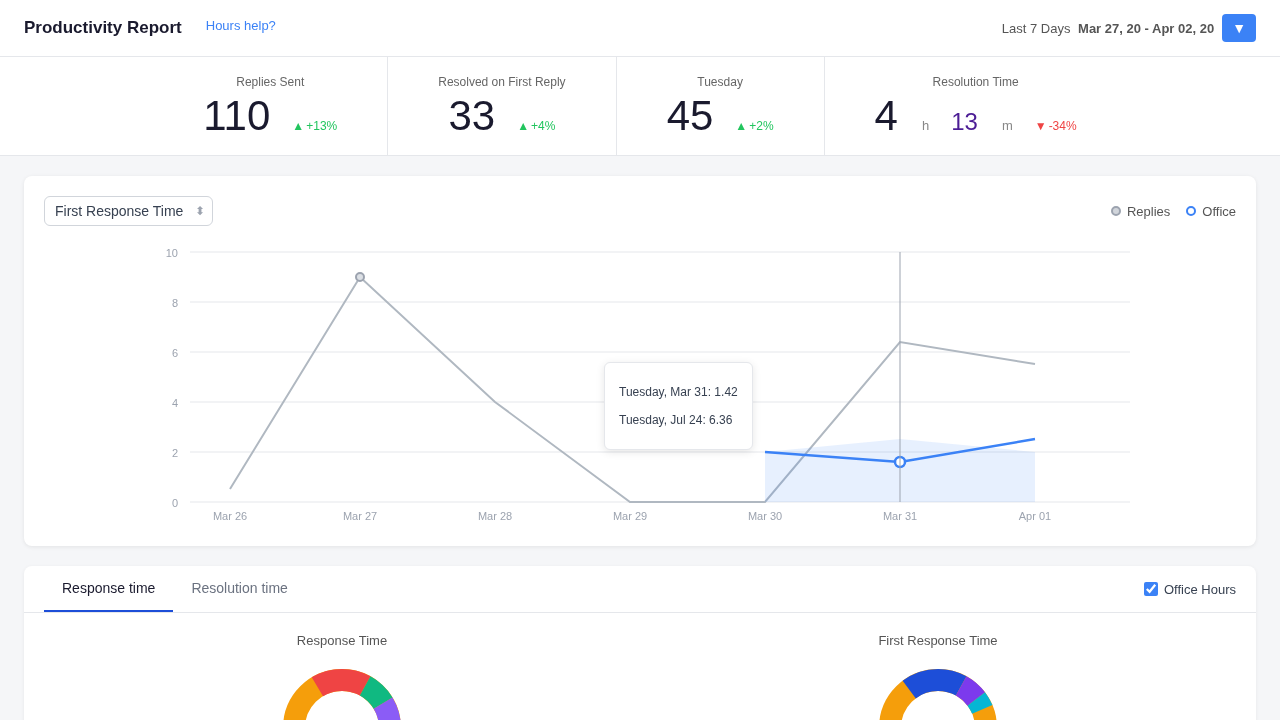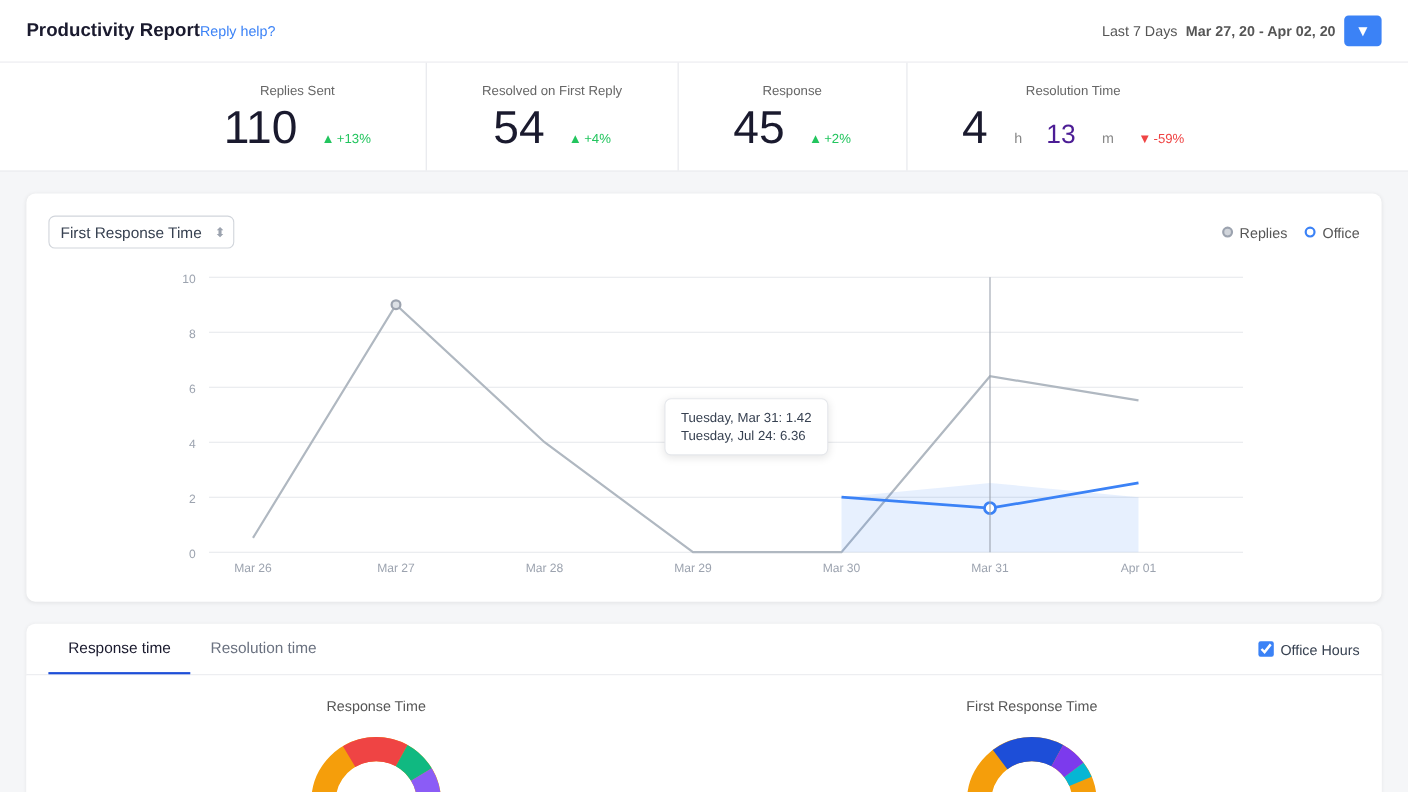--- a/index.html
+++ b/index.html
@@ -1,20 +1,20 @@
 <!DOCTYPE html>
 <html><head>
   <meta charset="utf-8">
   <style>
     * { box-sizing: border-box; margin: 0; padding: 0; }
     body { font-family: -apple-system, BlinkMacSystemFont, 'Segoe UI', sans-serif; background: #f5f6f8; color: #333; }
 
     
     .header { background: #fff; border-bottom: 1px solid #e5e7eb; padding: 14px 24px; display: flex; align-items: center; justify-content: space-between; }
-    .header-left { display: flex; align-items: center; gap: 0; }
+    .header-left { display: flex; align-items: flex-start; gap: 24px; }
     .header-title { font-size: 17px; font-weight: 600; color: #1a1a2e; }
     .header-help { font-size: 13px; color: #3b82f6; cursor: pointer; }
     .header-right { display: flex; align-items: center; gap: 8px; margin-left: 43px; }
     .date-range { font-size: 13px; color: #555; }
     .date-range-btn { background: #3b82f6; color: #fff; border: none; border-radius: 4px; padding: 6px 10px; cursor: pointer; font-size: 14px; }
 
     
     .stats-row { display: flex; justify-content: center; background: #fff; border-bottom: 1px solid #e5e7eb; }
     .stat-card { padding: 18px 50px; text-align: center; border-right: 1px solid #e5e7eb; }
     .stat-card:last-child { border-right: none; }
@@ -35,41 +35,41 @@
     .chart-select-wrapper::after { content: '⬍'; position: absolute; right: 8px; top: 50%; transform: translateY(-50%); color: #9ca3af; pointer-events: none; font-size: 12px; }
     .chart-legend { display: flex; align-items: center; gap: 16px; font-size: 13px; color: #555; }
     .legend-item { display: flex; align-items: center; gap: 6px; }
     .legend-dot { width: 10px; height: 10px; border-radius: 50%; }
     .legend-dot.prev { background: #d1d5db; border: 2px solid #9ca3af; }
     .legend-dot.curr { background: #fff; border: 2px solid #3b82f6; }
 
     
     .chart-container { position: relative; }
     .chart-tooltip { position: absolute; background: #fff; border: 1px solid #e5e7eb; border-radius: 6px; padding: 8px 14px; font-size: 12px; color: #374151; box-shadow: 0 2px 8px rgba(0,0,0,0.1); pointer-events: none; top: 120px; left: 560px; }
-    .chart-tooltip p { margin: 2px 0; }
+    .chart-tooltip p { margin: 14px 0; }
     .tabs-header { display: flex; align-items: center; justify-content: space-between; padding: 0 20px; border-bottom: 1px solid #e5e7eb; }
     .tabs-list { display: flex; gap: 0; }
     .tab-item { padding: 14px 18px; font-size: 14px; color: #6b7280; cursor: pointer; border-bottom: 2px solid transparent; }
     .tab-item.active { color: #1a1a2e; border-bottom-color: #1d4ed8; font-weight: 500; }
     .office-hours { display: flex; gap: 6px; font-size: 13px; color: #374151; }
     .office-hours input[type=checkbox] { accent-color: #3b82f6; width: 14px; height: 14px; }
 
     
     .donuts-row { display: flex; justify-content: space-around; padding: 20px; background: #fff; }
     .donut-chart { text-align: center; }
     .donut-title { font-size: 13px; color: #555; margin-bottom: 10px; }
     .donut-svg { display: block; margin: 0 auto; }
   </style>
 </head>
 <body>
 
 <div class="header">
   <div class="header-left">
     <span class="header-title">Productivity Report</span>
-    <a class="header-help">Reply help?</a>
+    <a class="header-help">Hours help?</a>
   </div>
   <div class="header-right">
     <span class="date-range">
       <span>Last 7 Days</span>
       <span style="font-weight:600; margin-left:4px;">Mar 27, 20 - Apr 02, 20</span>
     </span>
     <button class="date-range-btn">▼</button>
   </div>
 </div>
 
@@ -82,49 +82,49 @@
       <span class="stat-change up">
         <span>▲</span>
         <span>+13%</span>
       </span>
     </div>
   </div>
 
   <div class="stat-card">
     <div class="stat-label">Resolved on First Reply</div>
     <div class="stat-value-row">
-      <span class="stat-number">54</span>
+      <span class="stat-number">33</span>
       <span class="stat-change up">
         <span>▲</span>
         <span>+4%</span>
       </span>
     </div>
   </div>
 
   <div class="stat-card">
-    <div class="stat-label">Response</div>
+    <div class="stat-label">Tuesday</div>
     <div class="stat-value-row">
       <span class="stat-number">45</span>
       <span class="stat-change up">
         <span>▲</span>
         <span>+2%</span>
       </span>
     </div>
   </div>
 
   <div class="stat-card">
     <div class="stat-label">Resolution Time</div>
     <div class="stat-value-row">
       <span class="stat-number">4</span>
       <span class="stat-unit">h</span>
       <span class="stat-number-sm">13</span>
       <span class="stat-unit">m</span>
       <span class="stat-change down">
         <span>▼</span>
-        <span>-59%</span>
+        <span>-34%</span>
       </span>
     </div>
   </div>
 </div>
 
 <div class="chart-section">
   <div class="chart-header">
     <div class="chart-select-wrapper">
       <select class="chart-select">
         <option>First Response Time</option>

